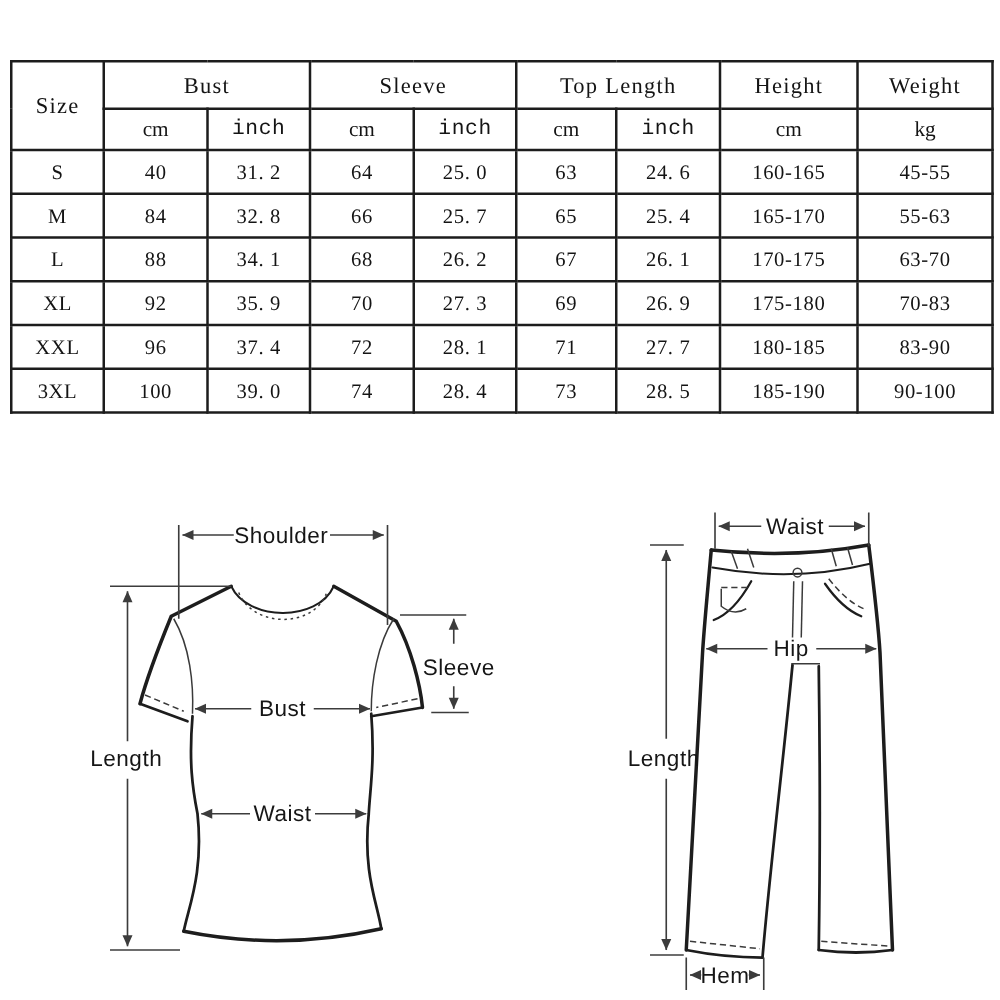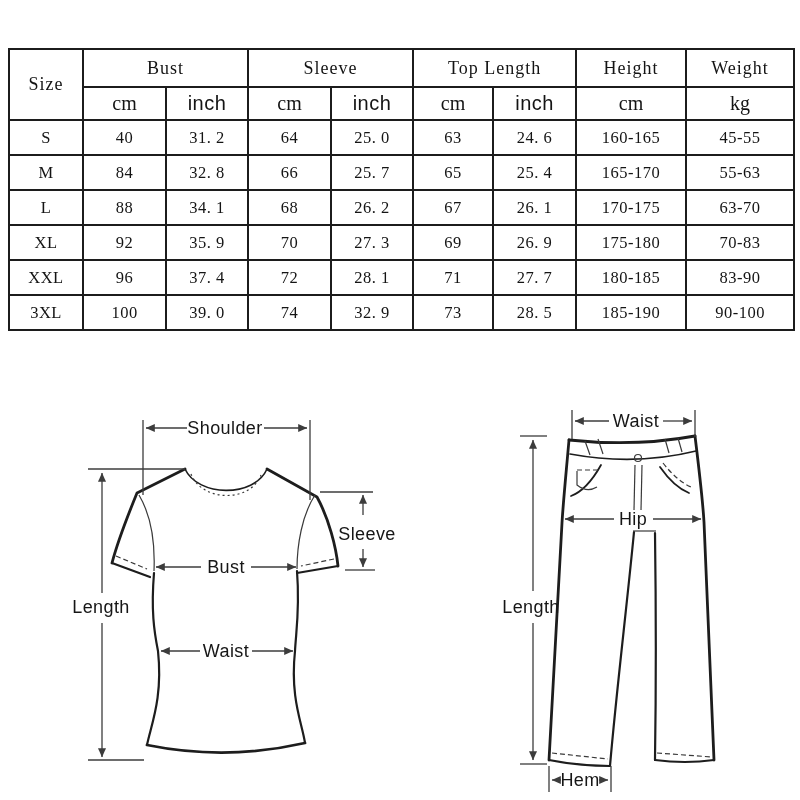--- a/index.html
+++ b/index.html
@@ -11,22 +11,22 @@
   table.size-chart{
     position:absolute;left:8px;top:48px;width:785px;
     border-collapse:collapse;table-layout:fixed;
   }
   table.size-chart th,table.size-chart td{
     border:2px solid #1c1c1c;text-align:center;vertical-align:middle;
     font-weight:normal;padding:0;color:#141414;
   }
   th.grp{font-size:18px;height:36px;letter-spacing:1px;}
   th.size-head{font-size:18px;letter-spacing:1px;margin-left:24px;}
-  tr.units-row th{height:31px;font-size:20px;}
-  th.unit-inch{font-family:Liberation Sans, sans-serif;font-size:12.5px;color:#1e1e1e;letter-spacing:0.5px;}
+  tr.units-row th{height:31px;font-size:17px;}
+  th.unit-inch{font-family:Liberation Mono, monospace;font-size:12.5px;color:#1e1e1e;letter-spacing:0.5px;}
   tr.data-row td{height:33px;font-size:16.5px;letter-spacing:0.5px;}
   
   svg.diagram{position:absolute;}
   svg text{
     font-family:"Liberation Sans",sans-serif;font-size:18px;fill:#161616;
     letter-spacing:0.4px;
   }
   .outline{stroke:#1d1d1d;fill:none;stroke-linecap:round;stroke-linejoin:round;}
   .thick{stroke-width:2.8;}
   .mid{stroke-width:2.2;}
@@ -122,21 +122,21 @@
     <td>71</td>
     <td>27. 7</td>
     <td>180-185</td>
     <td>83-90</td>
   </tr>
   <tr class="data-row">
     <td>3XL</td>
     <td>100</td>
     <td>39. 0</td>
     <td>74</td>
-    <td>32. 9</td>
+    <td>28. 4</td>
     <td>73</td>
     <td>28. 5</td>
     <td>185-190</td>
     <td>90-100</td>
   </tr>
 </tbody>
   </table>
 
 <svg class="diagram" style="left:40px;top:395px;" width="360" height="400" viewBox="0 0 360 400">
   <defs>

